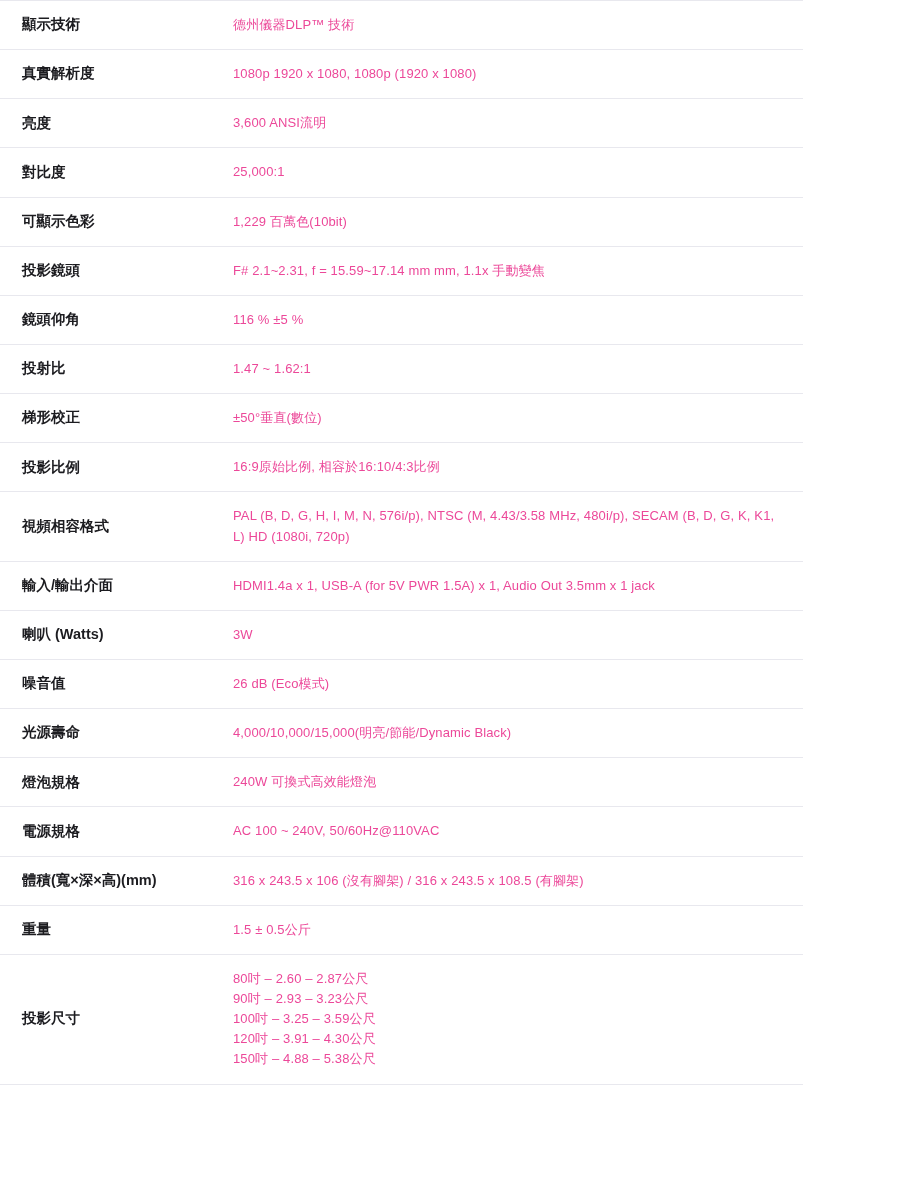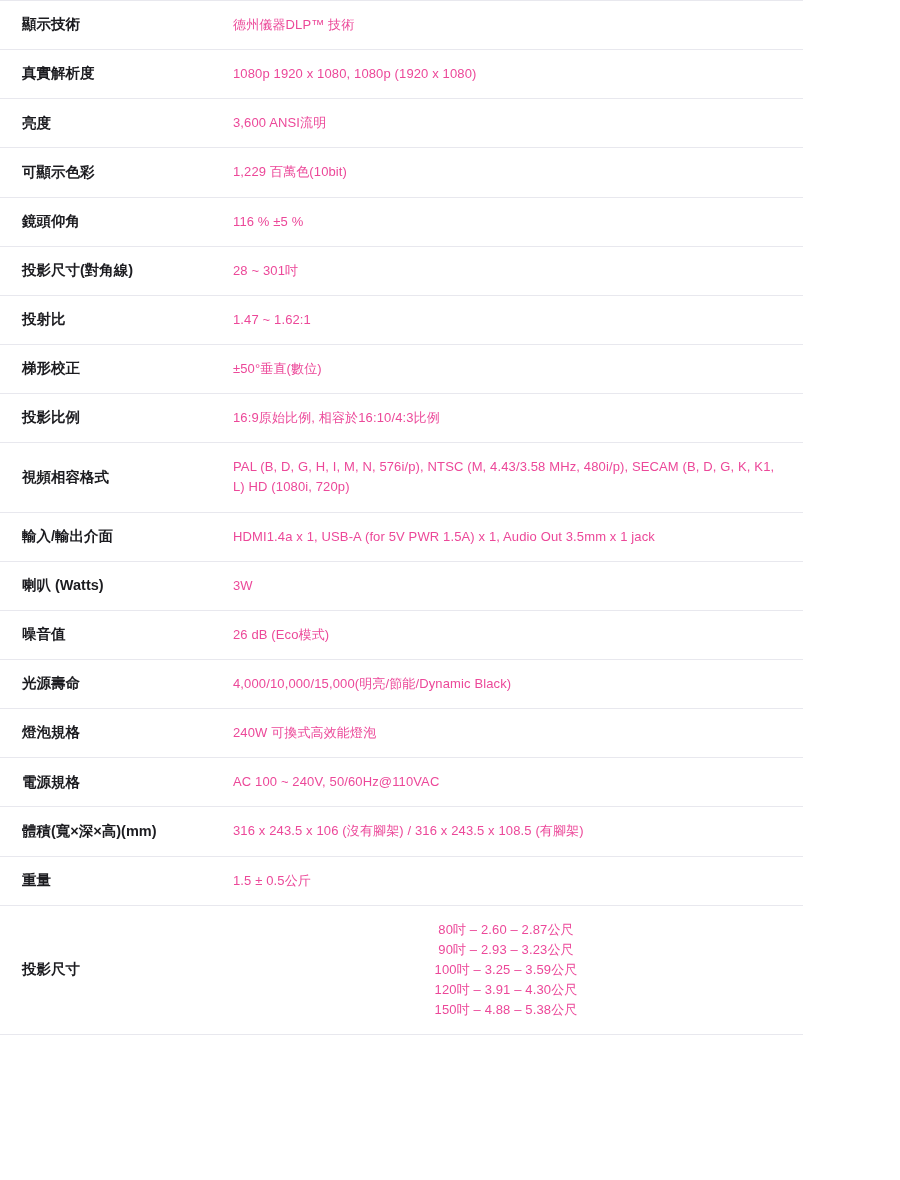--- a/index.html
+++ b/index.html
@@ -39,21 +39,20 @@
   }
   td.value {
     padding-right: 24px;
     font-size: 13px;
     color: #ec4899;
     line-height: 1.55;
     letter-spacing: 0.01em;
   }
   .value-lines div {
     white-space: pre;
-    text-align: center;
   }
   .multi-line {
     line-height: 1.45;
     margin-left: 16px;
   }
 </style>
 </head>
 <body>
 
 <table class="spec-table">
@@ -64,30 +63,34 @@
     </tr>
     <tr>
       <td class="label">真實解析度</td>
       <td class="value">1080p 1920 x 1080, 1080p (1920 x 1080)</td>
     </tr>
     <tr>
       <td class="label">亮度</td>
       <td class="value">3,600 ANSI流明</td>
     </tr>
     <tr>
+      <td class="label">對比度</td>
+      <td class="value">25,000:1</td>
+    </tr>
+    <tr>
       <td class="label">可顯示色彩</td>
       <td class="value">1,229 百萬色(10bit)</td>
     </tr>
     <tr>
+      <td class="label">投影鏡頭</td>
+      <td class="value">F# 2.1~2.31, f = 15.59~17.14 mm mm, 1.1x 手動變焦</td>
+    </tr>
+    <tr>
       <td class="label">鏡頭仰角</td>
       <td class="value">116 % ±5 %</td>
-    </tr>
-    <tr>
-      <td class="label">投影尺寸(對角線)</td>
-      <td class="value">28 ~ 301吋</td>
     </tr>
     <tr>
       <td class="label">投射比</td>
       <td class="value">1.47 ~ 1.62:1</td>
     </tr>
     <tr>
       <td class="label">梯形校正</td>
       <td class="value">±50°垂直(數位)</td>
     </tr>
     <tr>

